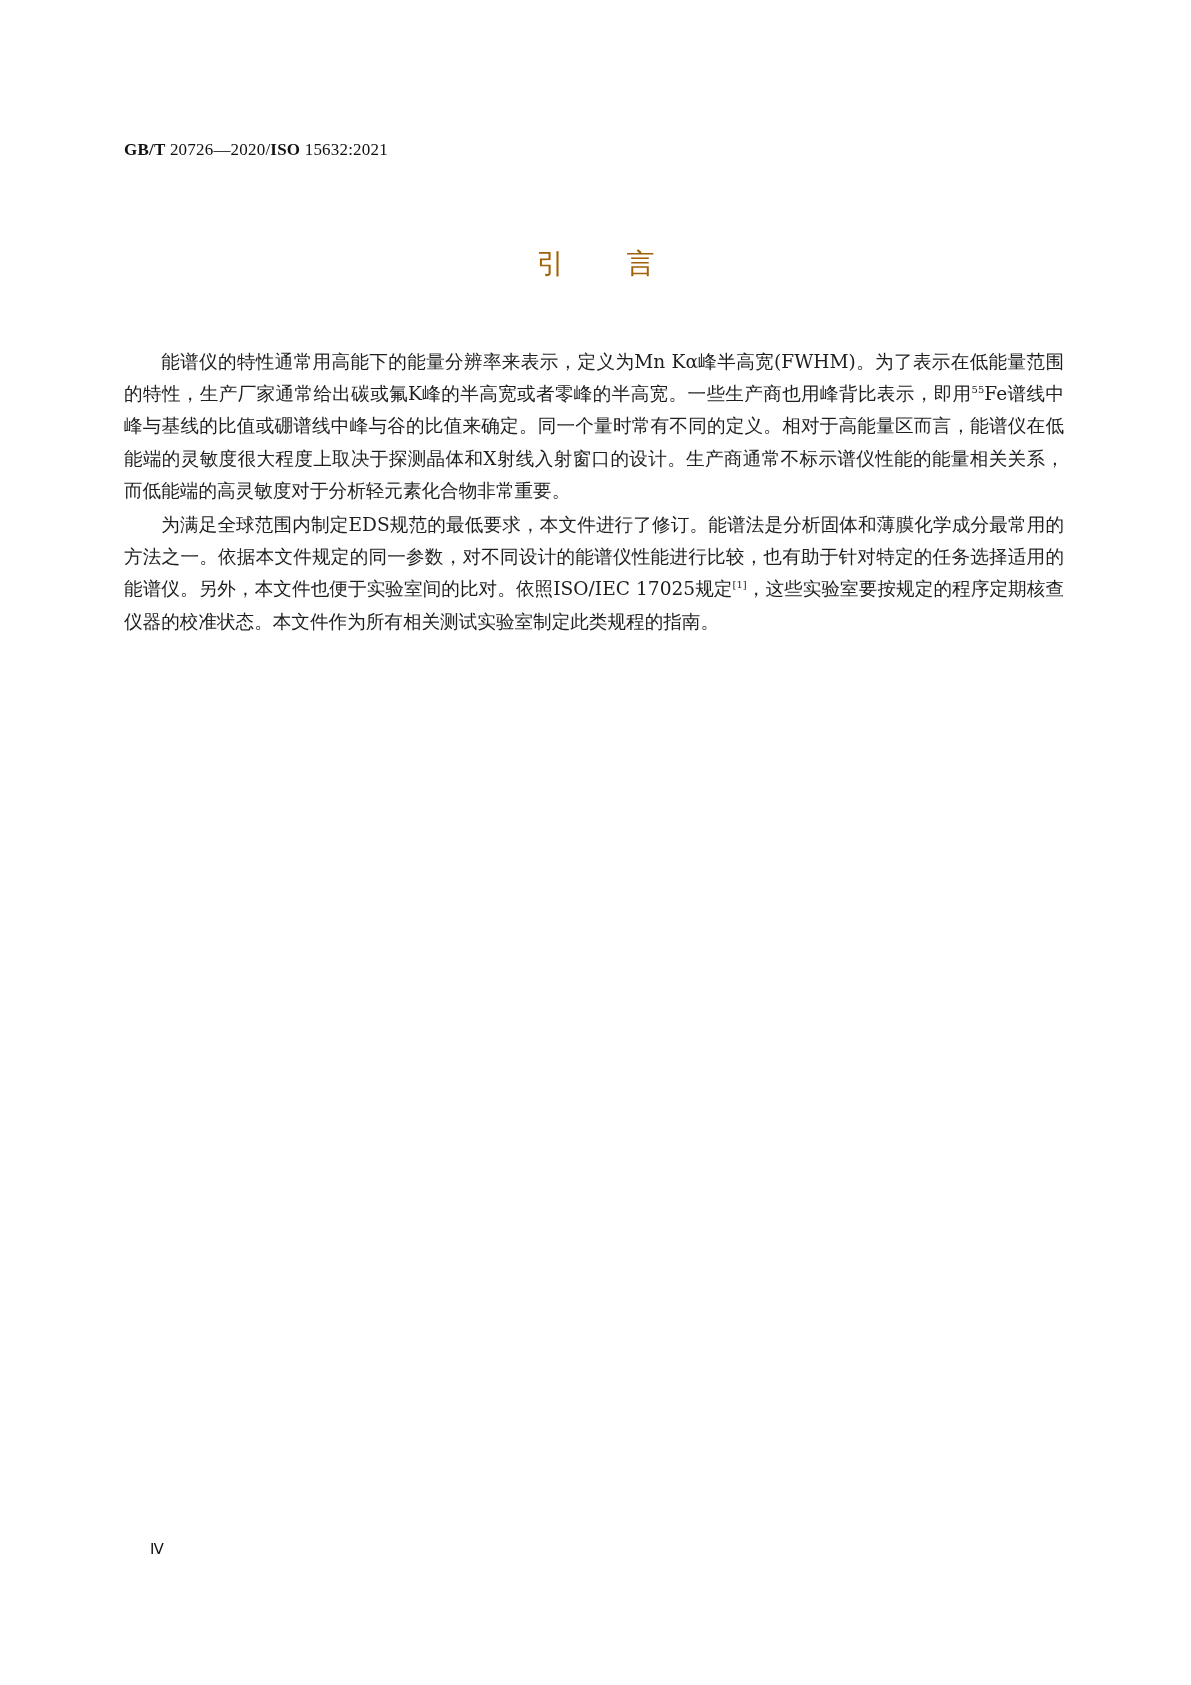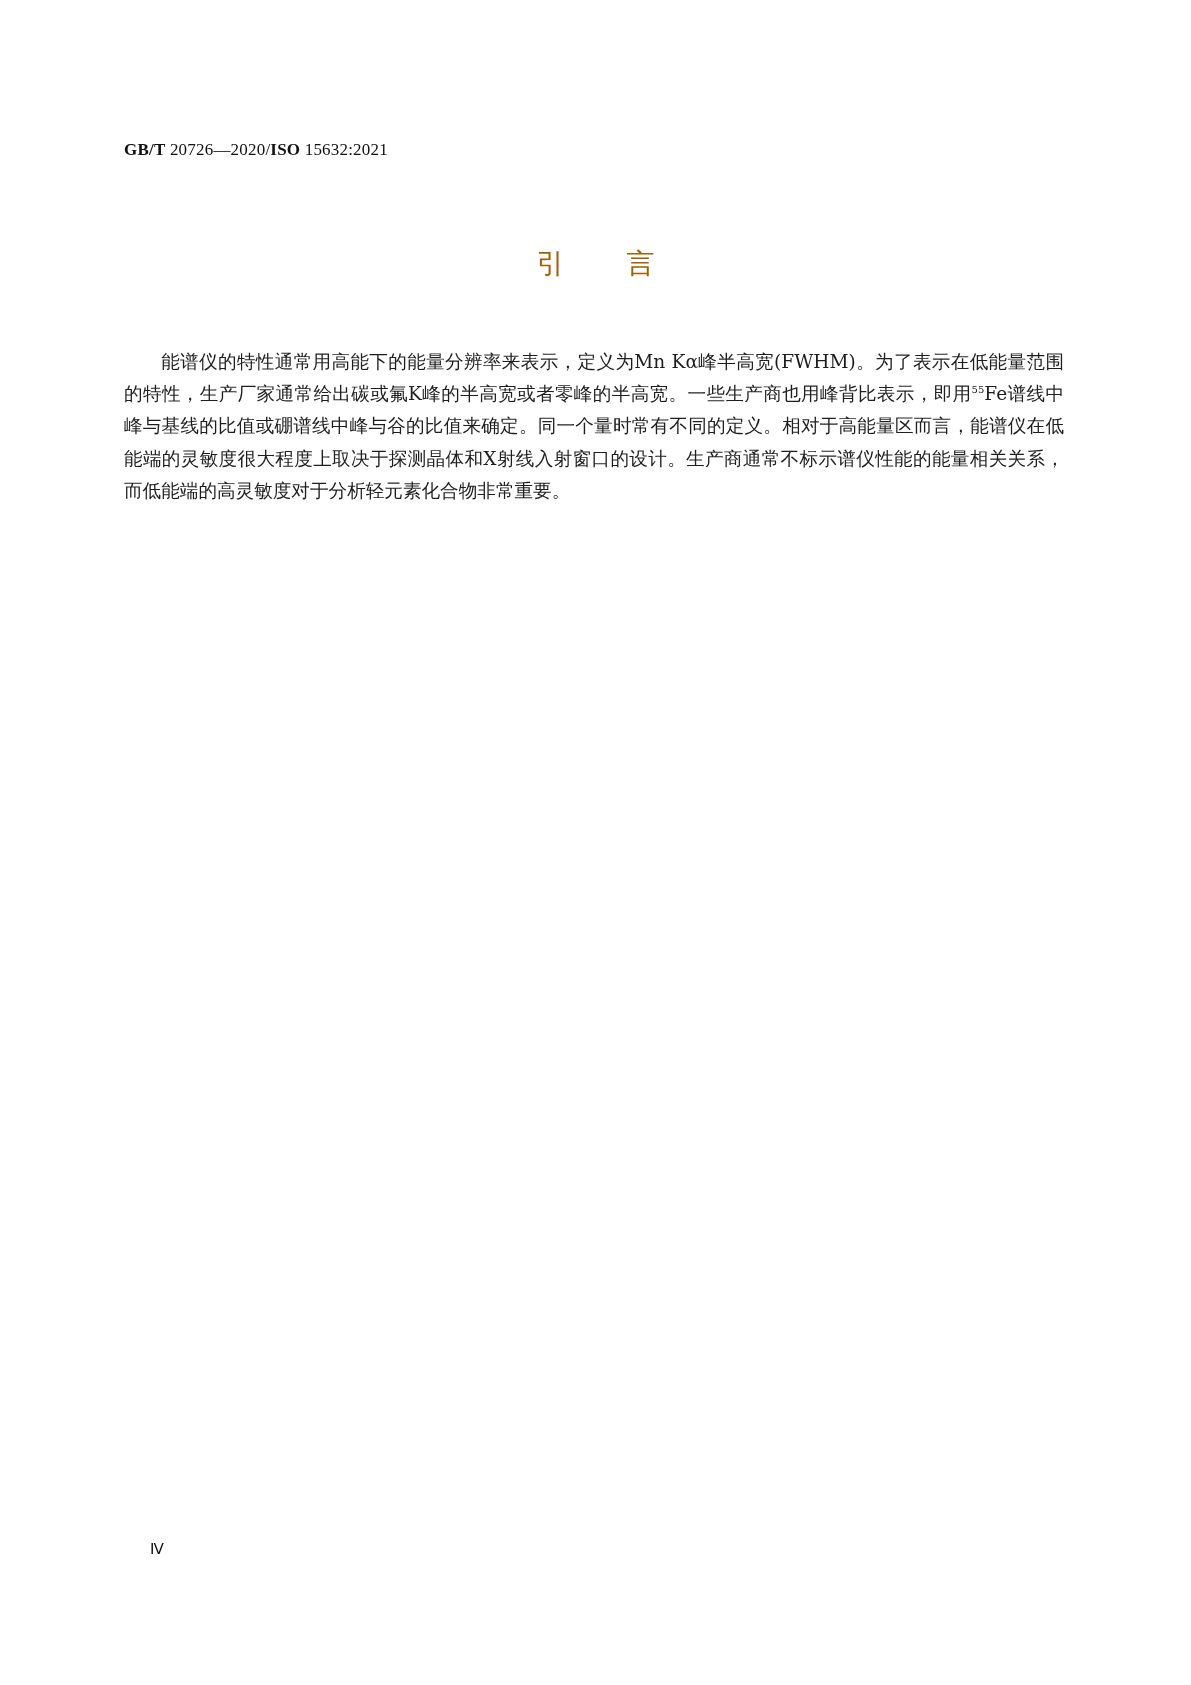--- a/index.html
+++ b/index.html
@@ -34,15 +34,16 @@
 <div class="header">
   <b>GB/T</b>
   <span>20726—2020/</span><b>ISO</b>
   <span>15632:2021</span>
 </div>
 
 <div class="title">引言</div>
 
 <div class="body">
   <p><span>能谱仪的特性通常用高能下的能量分辨率来表示，定义为Mn Kα峰半高宽(FWHM)。为了表示在低能量范围的特性，生产厂家通常给出碳或氟K峰的半高宽或者零峰的半高宽。一些生产商也用峰背比表示，即用</span><sup>55</sup><span>Fe谱线中峰与基线的比值或硼谱线中峰与谷的比值来确定。同一个量时常有不同的定义。相对于高能量区而言，能谱仪在低能端的灵敏度很大程度上取决于探测晶体和X射线入射窗口的设计。生产商通常不标示谱仪性能的能量相关关系，而低能端的高灵敏度对于分析轻元素化合物非常重要。</span></p>
+  <p><span>为满足全球范围内制定EDS规范的最低要求，本文件进行了修订。能谱法是分析固体和薄膜化学成分最常用的方法之一。依据本文件规定的同一参数，对不同设计的能谱仪性能进行比较，也有助于针对特定的任务选择适用的能谱仪。另外，本文件也便于实验室间的比对。依照ISO/IEC 17025规定</span><sup>[1]</sup><span>，这些实验室要按规定的程序定期核查仪器的校准状态。本文件作为所有相关测试实验室制定此类规程的指南。</span></p>
 </div>
 
 <div class="footer">Ⅳ</div>
 
 </body></html>

